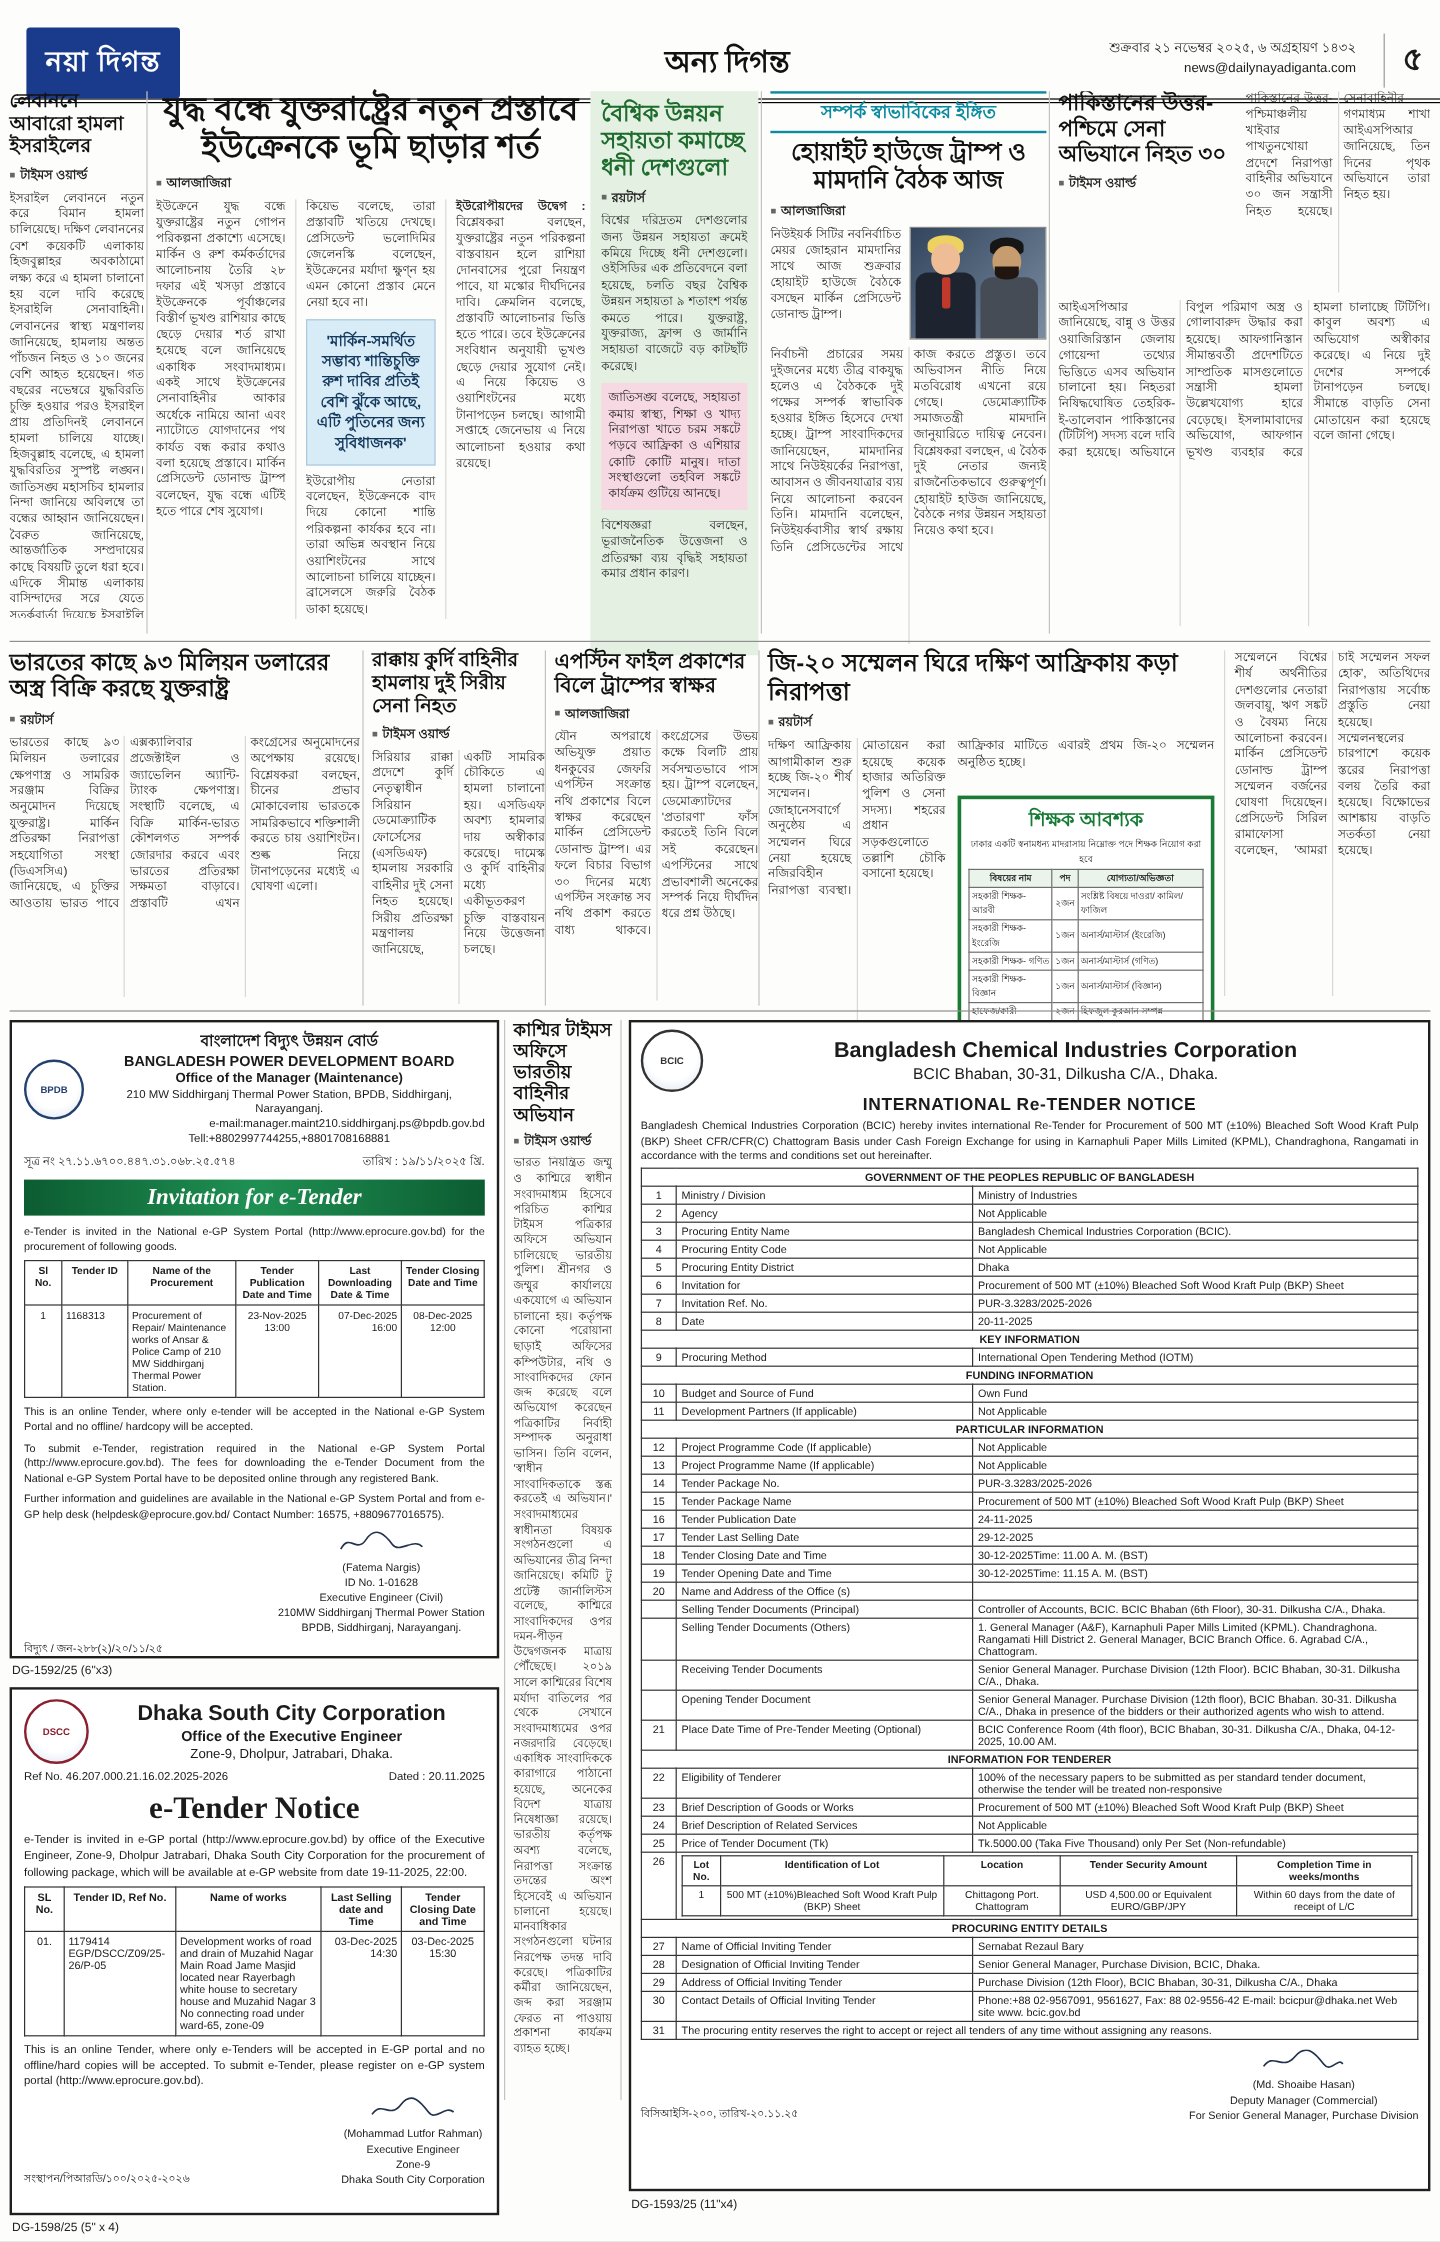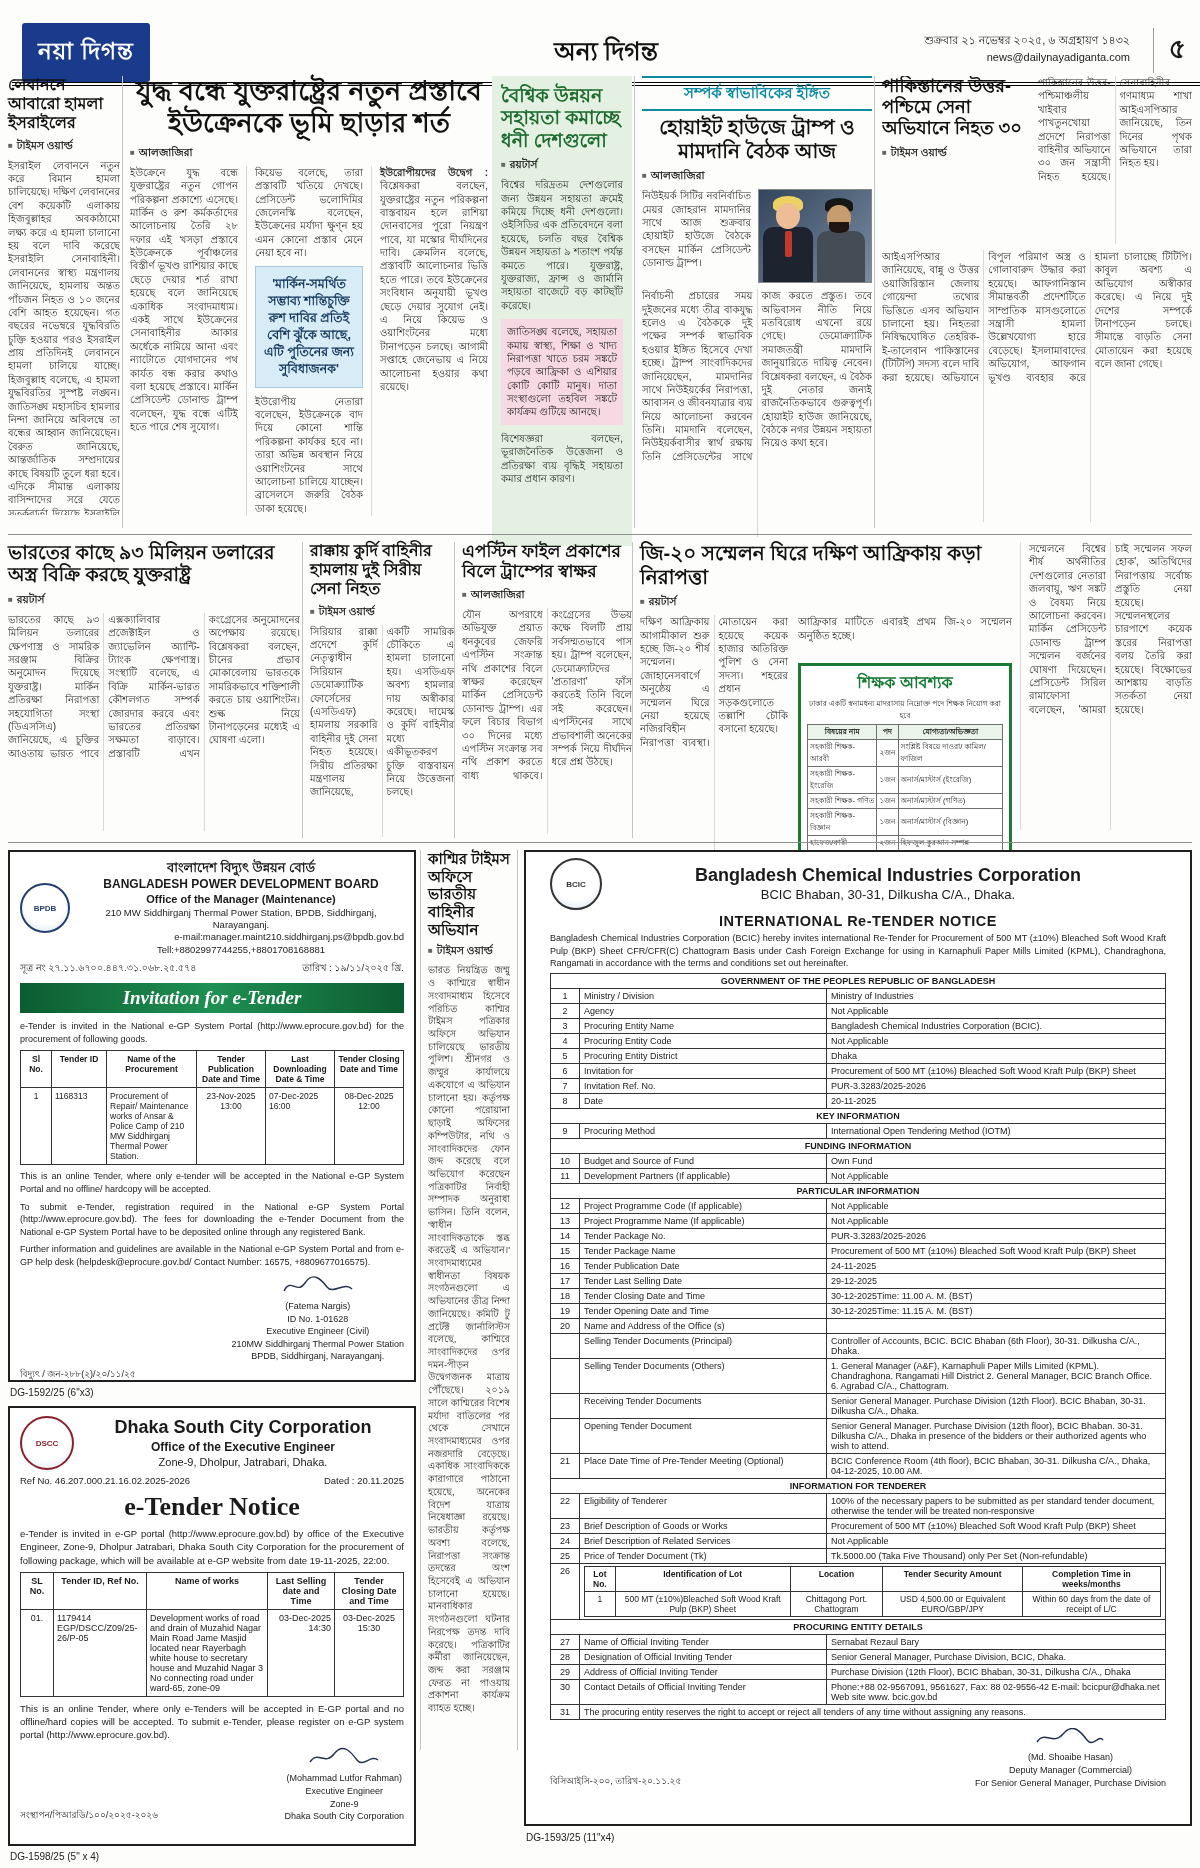--- a/index.html
+++ b/index.html
@@ -267,21 +267,21 @@
           <th style="width:62px;">Last Downloading Date &amp; Time</th>
           <th style="width:62px;">Tender Closing Date and Time</th>
         </tr>
       </thead>
       <tbody>
         <tr>
           <td style="text-align:center;">1</td>
           <td>1168313</td>
           <td>Procurement of Repair/ Maintenance works of Ansar &amp; Police Camp of 210 MW Siddhirganj Thermal Power Station.</td>
           <td style="text-align:center;">23-Nov-2025 13:00</td>
-          <td style="text-align:left;">07-Dec-2025 16:00</td>
+          <td style="text-align:right;">07-Dec-2025 16:00</td>
           <td style="text-align:center;">08-Dec-2025 12:00</td>
         </tr>
       </tbody>
     </table>
     <div class="smalltext">This is an online Tender, where only e-tender will be accepted in the National e-GP System Portal and no offline/ hardcopy will be accepted.</div>
     <div class="smalltext">To submit e-Tender, registration required in the National e-GP System Portal (http://www.eprocure.gov.bd). The fees for downloading the e-Tender Document from the National e-GP System Portal have to be deposited online through any registered Bank.</div>
     <div class="smalltext">Further information and guidelines are available in the National e-GP System Portal and from e-GP help desk (helpdesk@eprocure.gov.bd/ Contact Number: 16575, +8809677016575).</div>
     <div class="sigwrap">
       <div class="sig">
         <svg width="74" height="22" viewBox="0 0 74 22">
@@ -299,21 +299,21 @@
       </div>
   </section>
   <div class="dg" style="left:10px;top:1387px;">DG-1592/25 (6"x3)</div>
 
   <section class="region kash-col" style="left:420px;top:850px;width:98px;height:900px;">
     <h2 class="hl" style="font-size:15px;">কাশ্মির টাইমস অফিসে ভারতীয় বাহিনীর অভিযান</h2>
     <div class="byline"><span class="bl-sq">■</span><span>টাইমস ওয়ার্ল্ড</span></div>
     <div class="body" style="height:796px;font-size:9.5px;">ভারত নিয়ন্ত্রিত জম্মু ও কাশ্মিরে স্বাধীন সংবাদমাধ্যম হিসেবে পরিচিত কাশ্মির টাইমস পত্রিকার অফিসে অভিযান চালিয়েছে ভারতীয় পুলিশ। শ্রীনগর ও জম্মুর কার্যালয়ে একযোগে এ অভিযান চালানো হয়। কর্তৃপক্ষ কোনো পরোয়ানা ছাড়াই অফিসের কম্পিউটার, নথি ও সাংবাদিকদের ফোন জব্দ করেছে বলে অভিযোগ করেছেন পত্রিকাটির নির্বাহী সম্পাদক অনুরাধা ভাসিন। তিনি বলেন, 'স্বাধীন সাংবাদিকতাকে স্তব্ধ করতেই এ অভিযান।' সংবাদমাধ্যমের স্বাধীনতা বিষয়ক সংগঠনগুলো এ অভিযানের তীব্র নিন্দা জানিয়েছে। কমিটি টু প্রটেক্ট জার্নালিস্টস বলেছে, কাশ্মিরে সাংবাদিকদের ওপর দমন-পীড়ন উদ্বেগজনক মাত্রায় পৌঁছেছে। ২০১৯ সালে কাশ্মিরের বিশেষ মর্যাদা বাতিলের পর থেকে সেখানে সংবাদমাধ্যমের ওপর নজরদারি বেড়েছে। একাধিক সাংবাদিককে কারাগারে পাঠানো হয়েছে, অনেকের বিদেশ যাত্রায় নিষেধাজ্ঞা রয়েছে। ভারতীয় কর্তৃপক্ষ অবশ্য বলেছে, নিরাপত্তা সংক্রান্ত তদন্তের অংশ হিসেবেই এ অভিযান চালানো হয়েছে। মানবাধিকার সংগঠনগুলো ঘটনার নিরপেক্ষ তদন্ত দাবি করেছে। পত্রিকাটির কর্মীরা জানিয়েছেন, জব্দ করা সরঞ্জাম ফেরত না পাওয়ায় প্রকাশনা কার্যক্রম ব্যাহত হচ্ছে।</div>
   </section>
 
-  <section class="region tenderbox" style="left:524px;top:850px;width:668px;height:976px;padding:6px 24px;">
+  <section class="region tenderbox" style="left:524px;top:850px;width:668px;height:976px;padding:6px 8px;">
     <div class="orghead">
       <div class="logo-circle" style="width:48px;height:48px;border-color:#333;color:#333;">BCIC</div>
       <div class="orgtext">
         <div style="font-size:18px;font-weight:bold;">Bangladesh Chemical Industries Corporation</div>
         <div style="font-size:13px;">BCIC Bhaban, 30-31, Dilkusha C/A., Dhaka.</div>
       </div>
     </div>
     <div class="bcic-title">INTERNATIONAL Re-TENDER NOTICE</div>
     <div class="smalltext" style="margin:2px 0;">Bangladesh Chemical Industries Corporation (BCIC) hereby invites international Re-Tender for Procurement of 500 MT (±10%) Bleached Soft Wood Kraft Pulp (BKP) Sheet CFR/CFR(C) Chattogram Basis under Cash Foreign Exchange for using in Karnaphuli Paper Mills Limited (KPML), Chandraghona, Rangamati in accordance with the terms and conditions set out hereinafter.</div>
     <table class="bcic-table">

